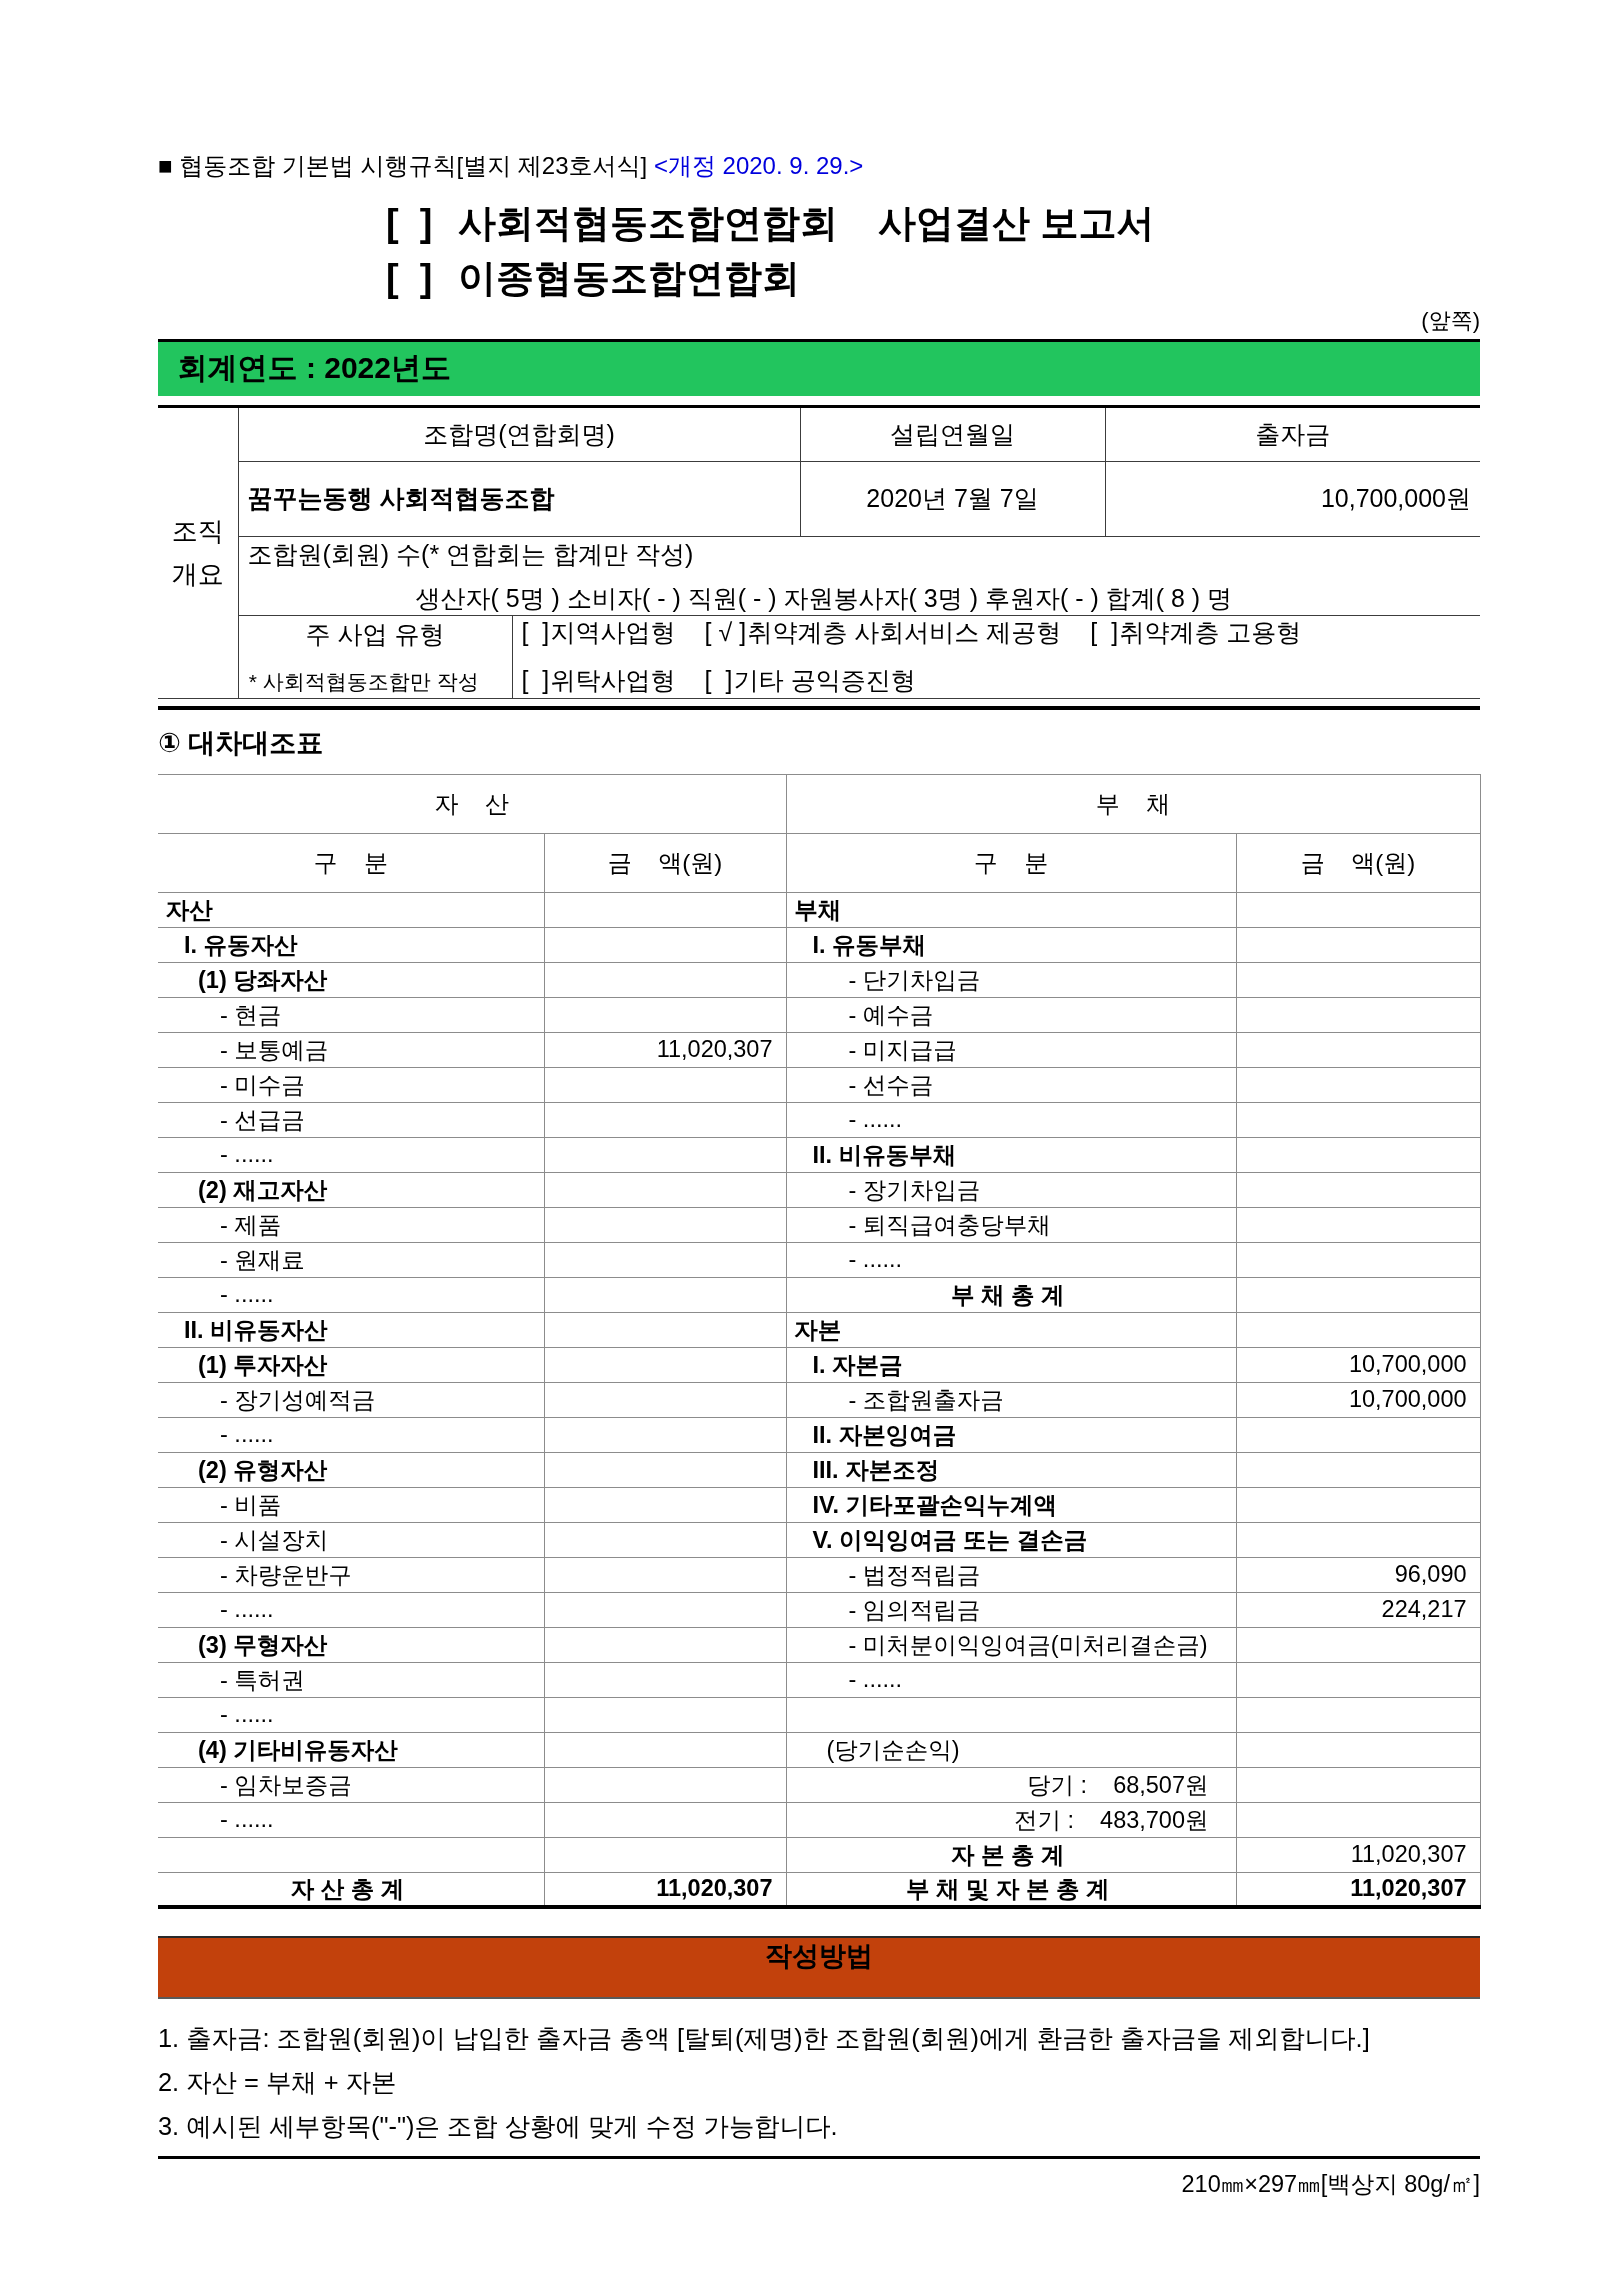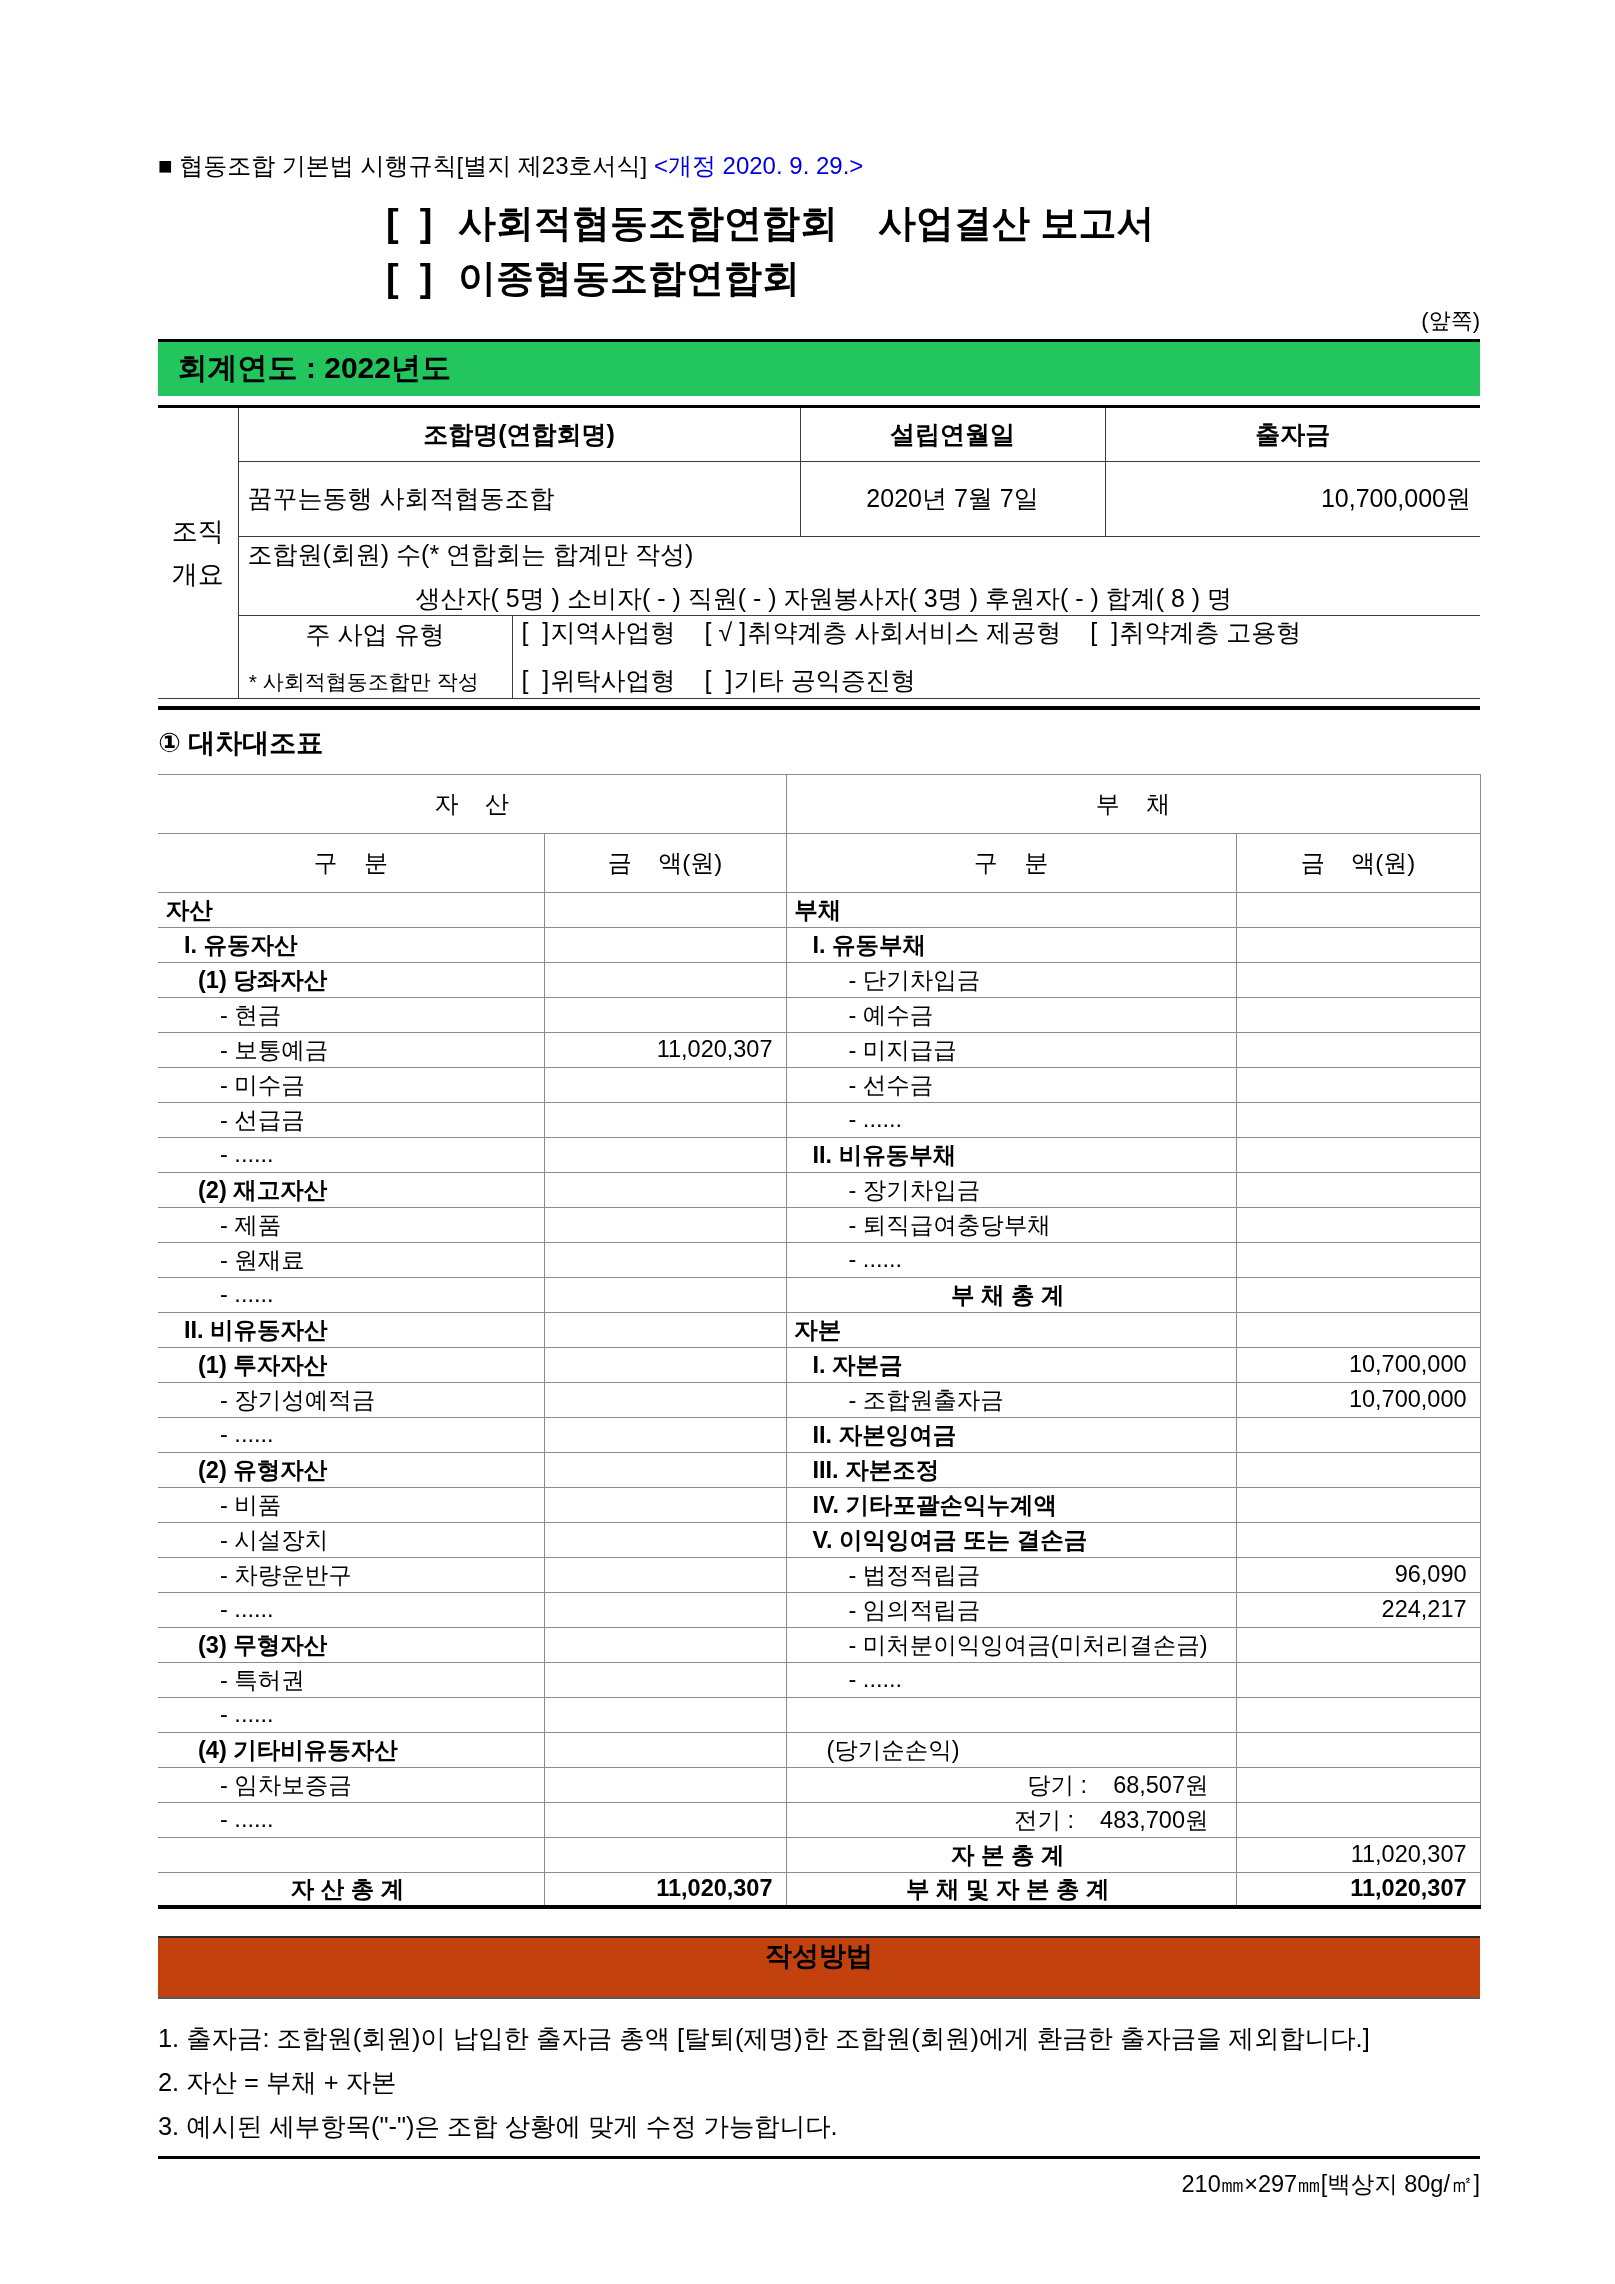--- a/index.html
+++ b/index.html
@@ -23,27 +23,27 @@
   .fiscal-bar { margin-top:2.6px; height:57px; background:#22c55e; border-top:3.9px solid #000;
                 display:flex; align-items:center; padding-left:19.6px; box-sizing:border-box;
                 font-size:30px; font-weight:bold; }
 
   
   .org-table { border-collapse:collapse; width:100%; margin-top:9px; table-layout:fixed;
                font-size:25px; border-top:3.3px solid #000; }
   .org-table th, .org-table td { border:1.3px solid #3c3c3c; padding:0 9px; box-sizing:border-box; }
   .org-table tr > *:first-child { border-left:none; }
   .org-table tr > *:last-child { border-right:none; }
-  .org-table th { font-weight:bold; text-align:center;margin-top:46px; }
+  .org-table th { font-weight:normal; text-align:center;margin-top:46px; }
   .org-row-header { height:55px; }
   .org-row-name { height:75px; }
   .org-row-members { height:68px; }
   .org-row-type { height:83px; }
   .side-cell { text-align:center; font-size:26px; line-height:43px; }
-  .org-name-cell { padding-left:18px; }
+  .org-name-cell { padding-left:18px;font-weight:bold; }
   .org-founded-cell { text-align:center; }
   .org-fund-cell { text-align:right; padding-right:15.6px; }
   .members-cell div.m1 { padding-top:1.3px; }
   .members-cell div.m2 { padding-left:168px; margin-top:10.4px; }
   .type-label-cell { text-align:center; vertical-align:middle; }
   .type-label-cell .t1 { font-size:25px; }
   .type-label-cell .t2 { font-size:21px; margin-top:17px; text-align:left; padding-left:1.3px; }
   .type-options-cell { vertical-align:middle; }
   .type-options-cell .optline { white-space:pre; }
   .type-options-cell .optline + .optline { margin-top:14.3px; }

